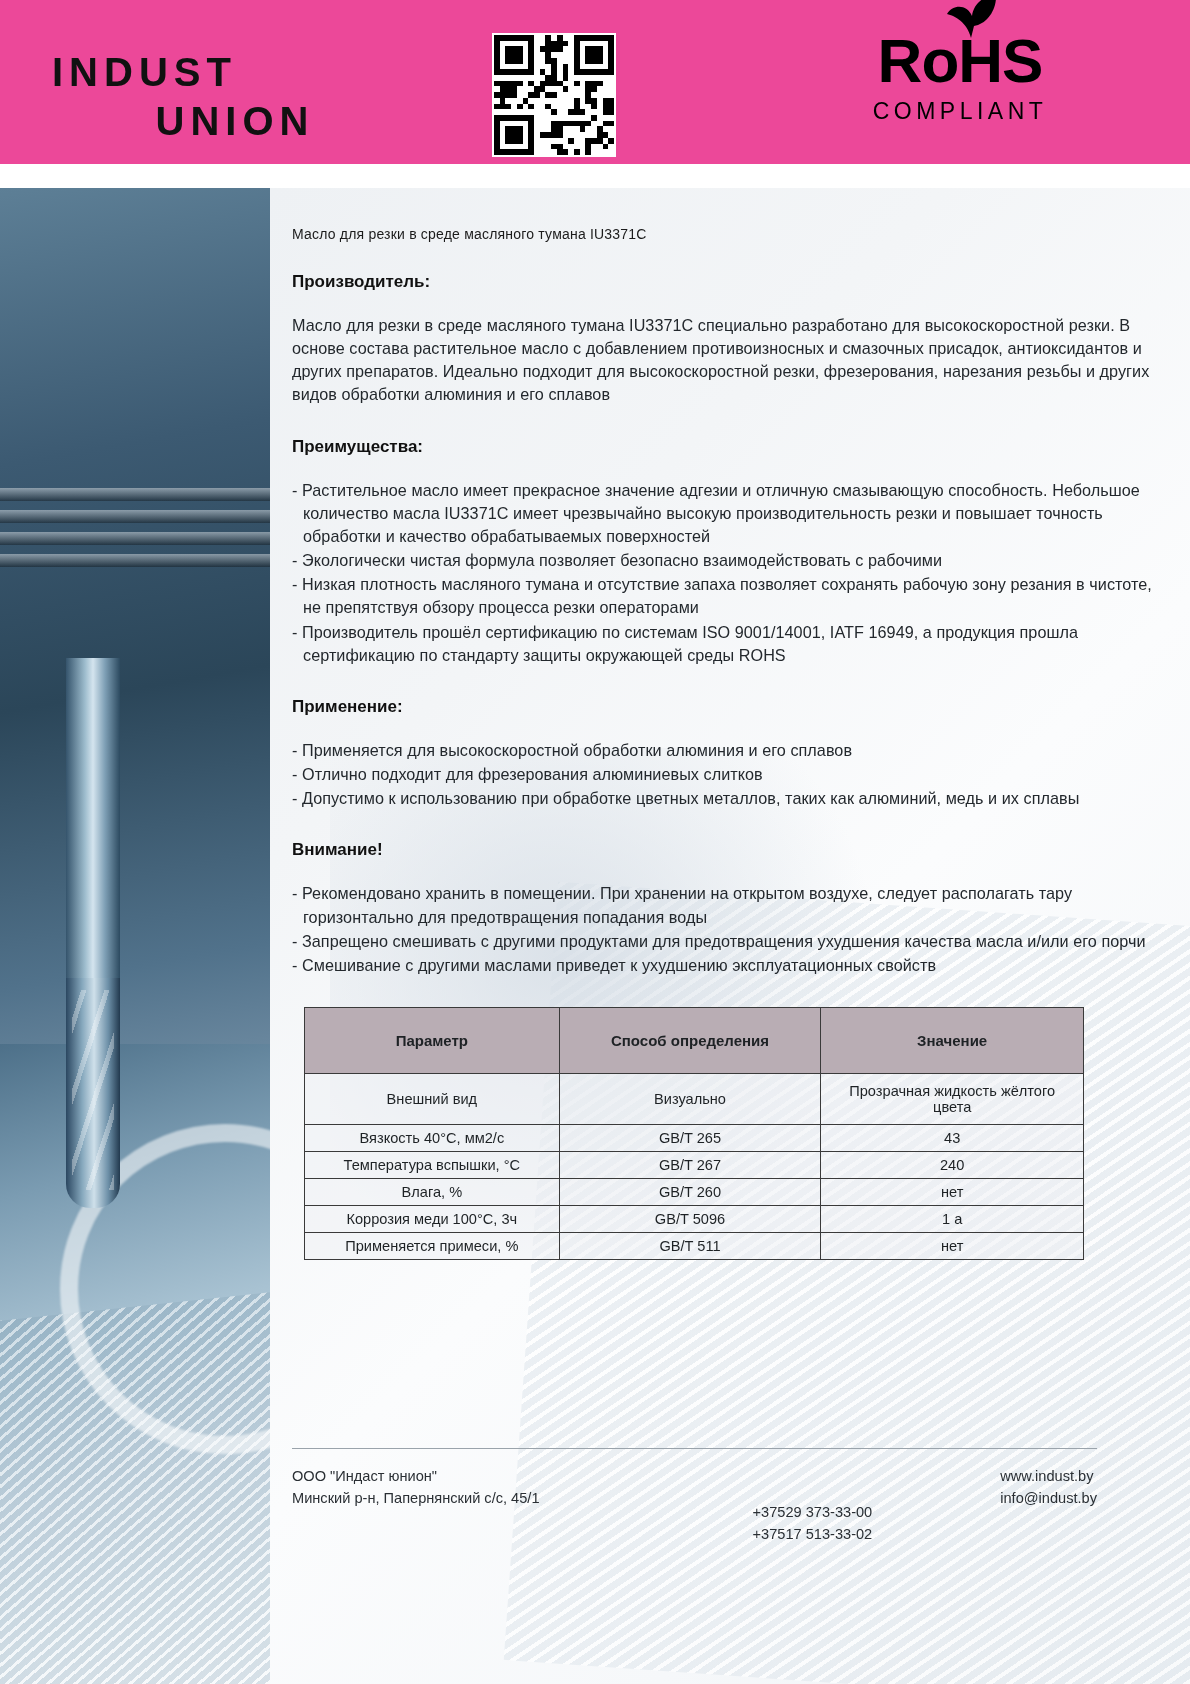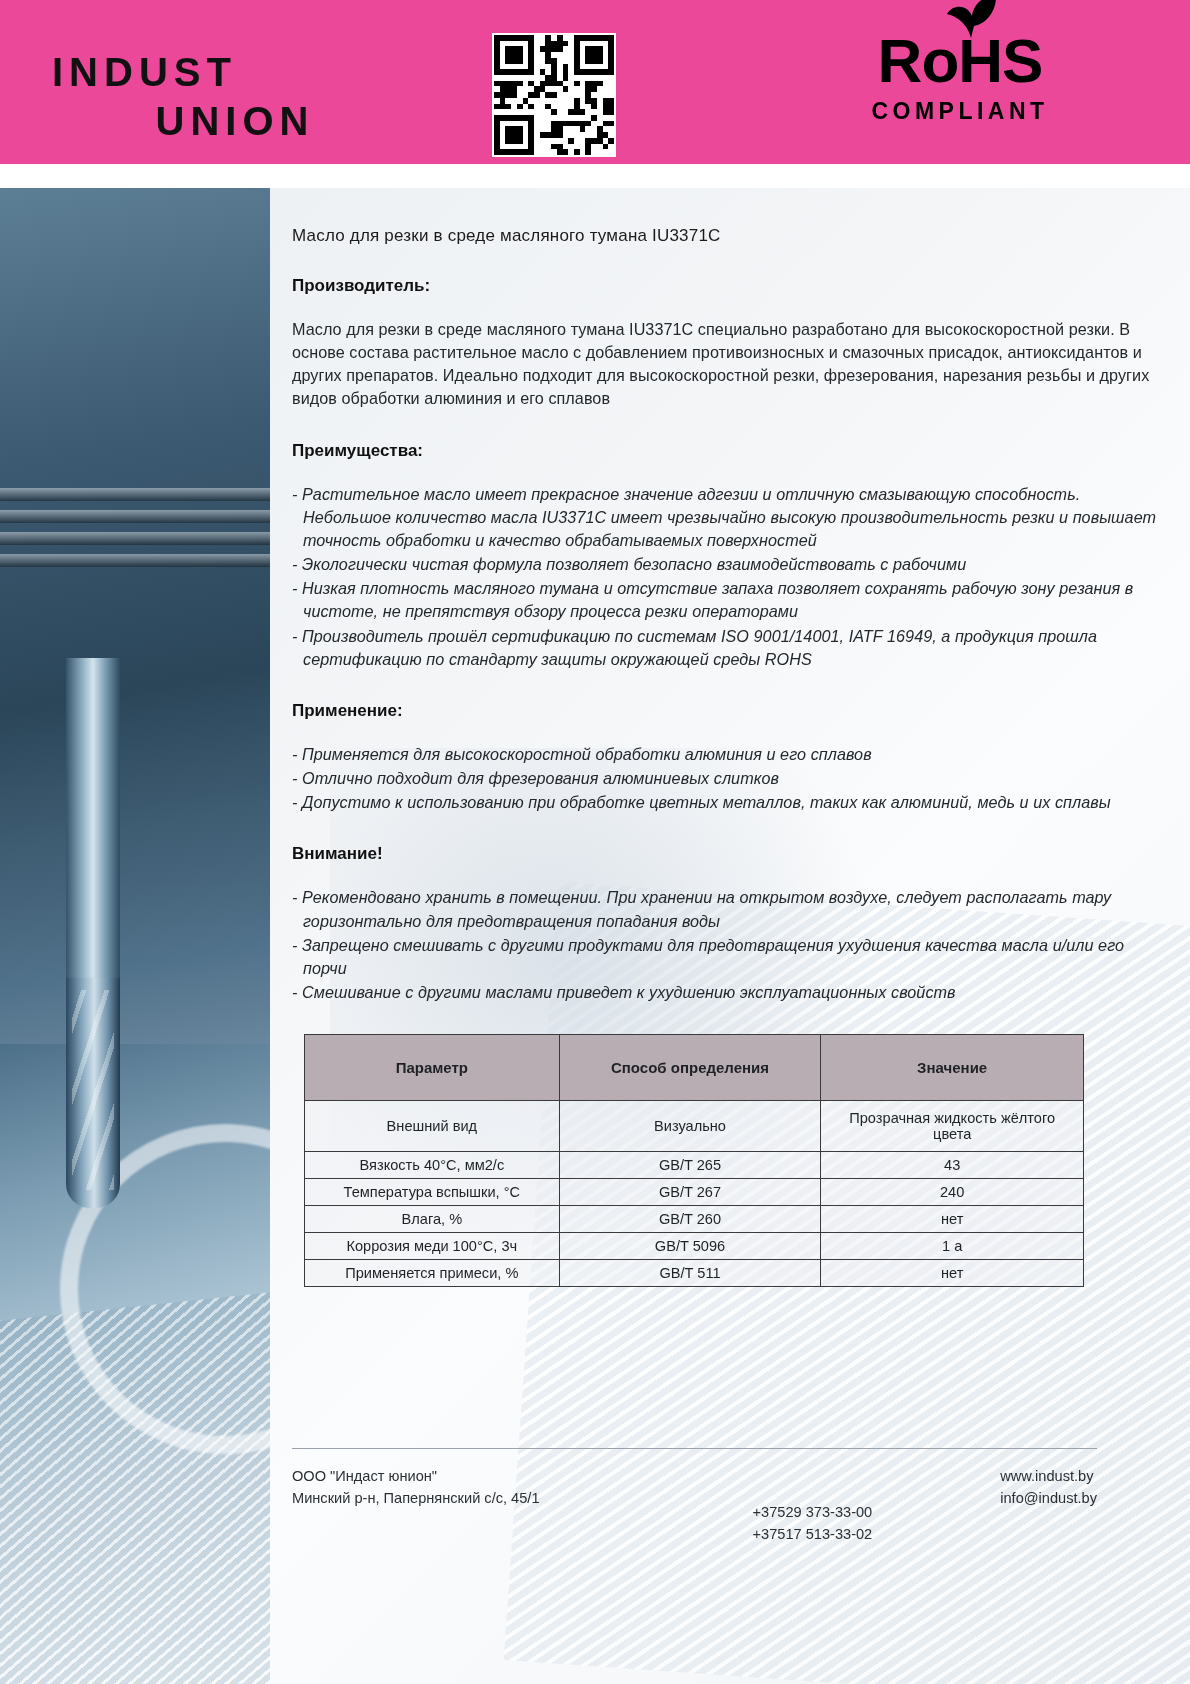--- a/index.html
+++ b/index.html
@@ -46,21 +46,21 @@
   .rohs {
     position:absolute; left:845px; top:30px;
     width:230px; text-align:center; color:#000;
   }
   .rohs-main {
     font-size:62px; font-weight:700; letter-spacing:-1px; line-height:1;
     position:relative; display:inline-block;
   }
   .rohs-leaf { position:absolute; left:96px; top:-36px; width:60px; height:44px; }
   .rohs-sub {
-    font-size:23px; font-weight:700; letter-spacing:4.5px; margin-top:6px;
+    font-size:23px; font-weight:400; letter-spacing:4.5px; margin-top:6px;
   }
 
   
   .left-photo {
     position:absolute; left:0; top:188px; width:270px; height:1496px;
     overflow:hidden;
     background:linear-gradient(170deg,#5d7f96 0%,#3c5a72 18%,#2b4659 34%,#51728b 52%,#8ba4b8 68%,#b9cbd8 82%,#d8e3ea 100%);
   }
   .lp-layer { position:absolute; left:0; top:0; width:100%; height:100%; }
   .lp-tool-body {
@@ -113,30 +113,30 @@
     transform:rotate(4deg);
     opacity:.75;
   }
   .content:after{
     content:""; position:absolute; left:60px; top:560px; width:560px; height:520px;
     background:radial-gradient(ellipse at 40% 40%, rgba(214,222,230,.85) 0%, rgba(255,255,255,0) 68%);
   }
   .inner { position:relative; z-index:3; padding:38px 30px 0 22px; }
 
   .doc-title {
-    font-size:17px; color:#1b1b1b; letter-spacing:.2px; margin-bottom:30px;
+    font-size:14px; color:#1b1b1b; letter-spacing:.2px; margin-bottom:30px;
   }
   h2.section {
     font-size:17px; color:#111; font-weight:700; margin:0 0 22px 0;
   }
   p.para, .bullets {
     font-size:16.2px; color:#23282d; line-height:1.43; letter-spacing:.05px;
   }
   p.para { margin-bottom:30px; }
-  .bullets { margin-bottom:30px;font-style:italic; }
+  .bullets { margin-bottom:30px; }
   .bullets .bl { margin-bottom:1px; }
   .bullets .bl.indent { padding-left:11px; text-indent:-11px; }
 
   
   table.spec {
     position:relative; z-index:3;
     margin:28px 0 0 34px;
     width:780px;
     border-collapse:collapse;
     font-size:14.6px;

